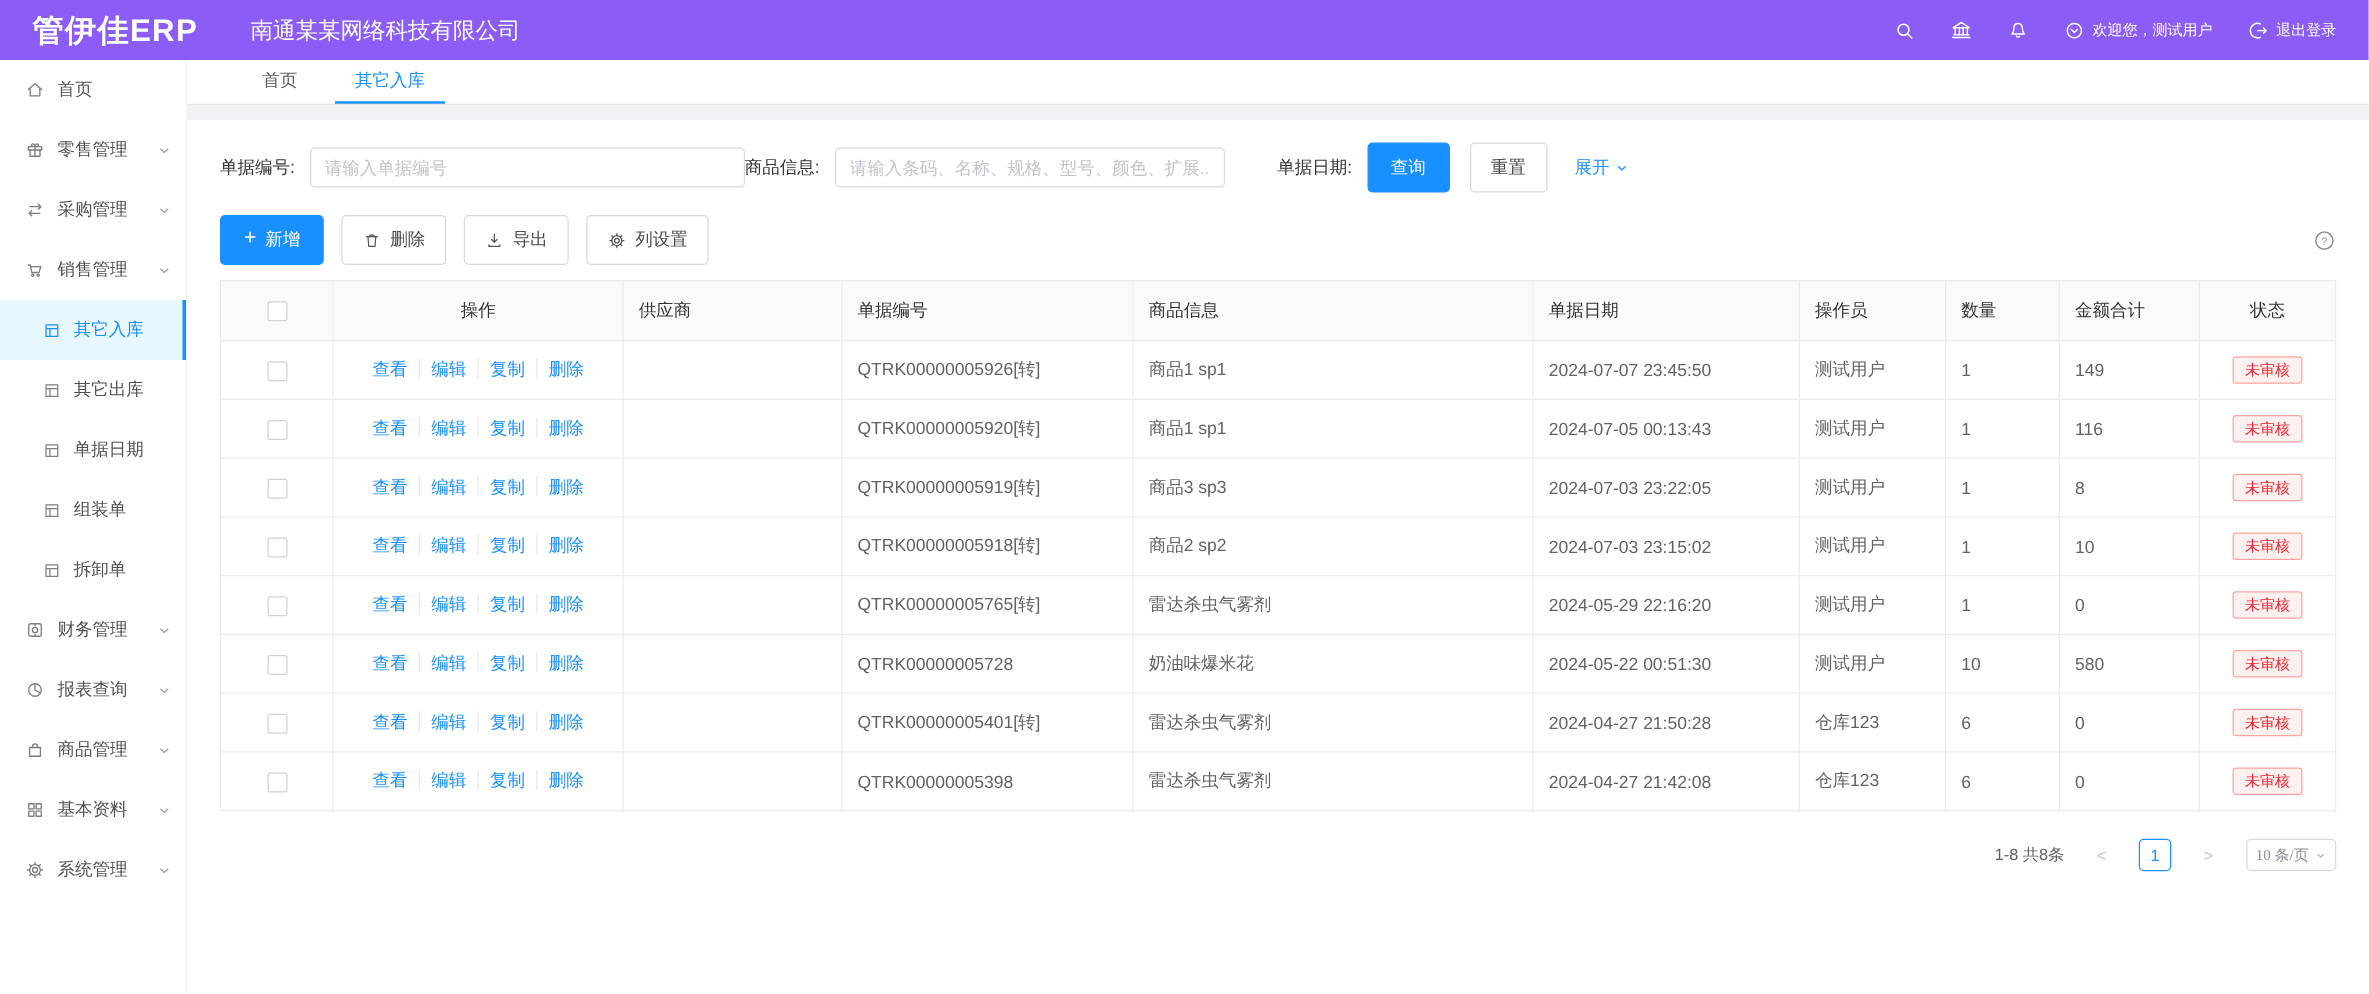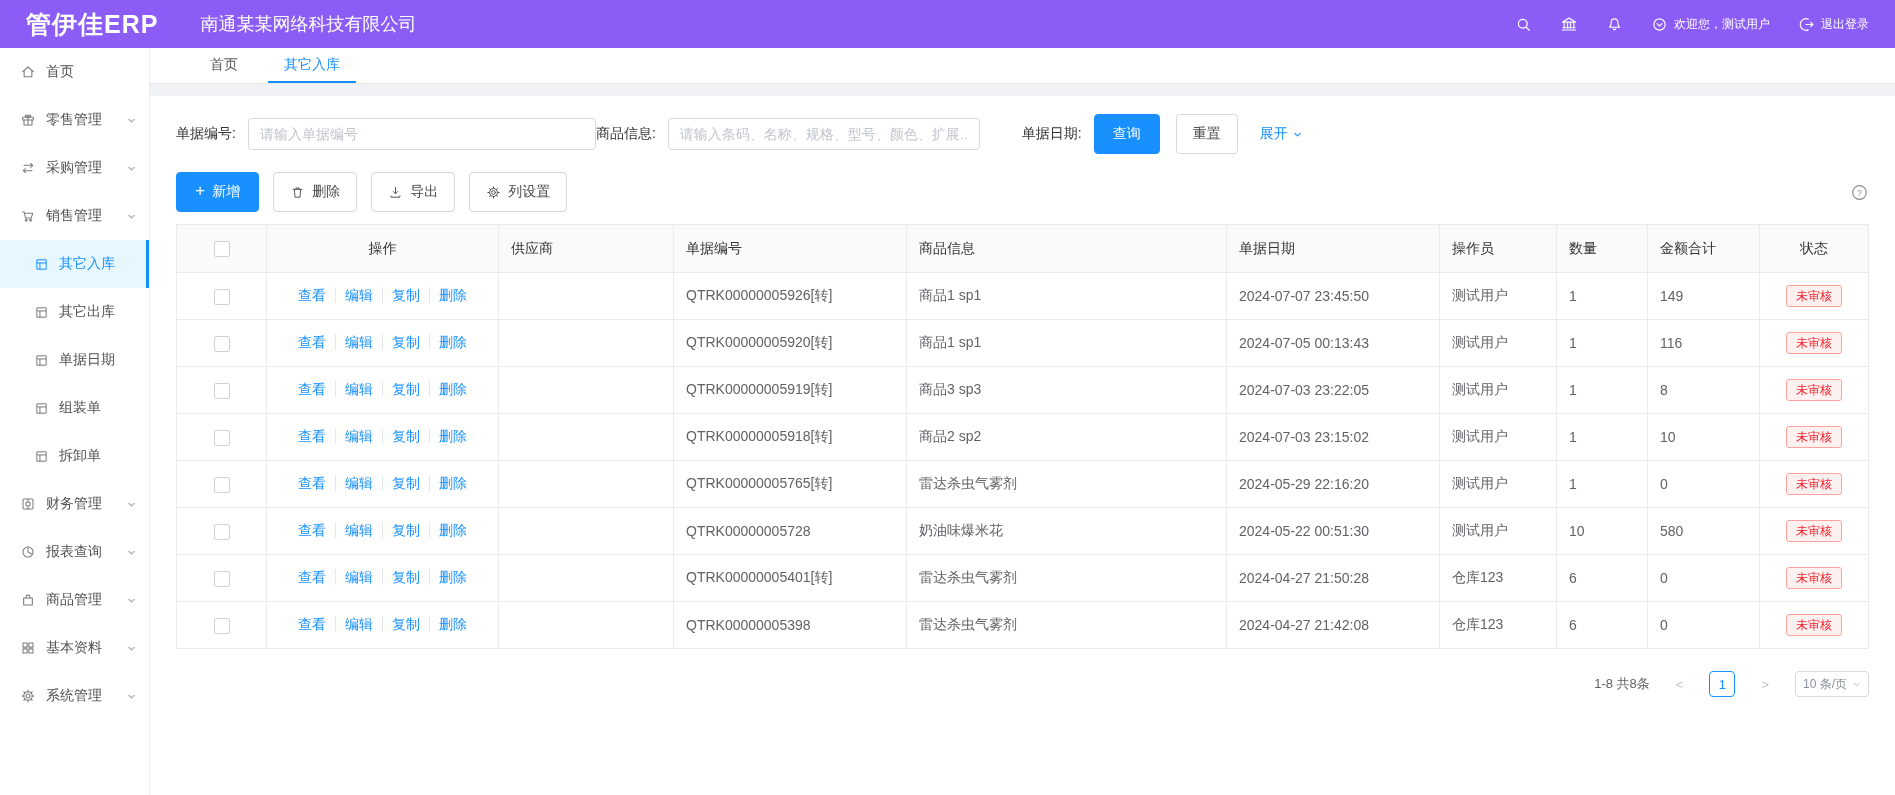--- a/index.html
+++ b/index.html
@@ -78,21 +78,21 @@
   .badge { display:inline-block; padding:4px 9px; font-size:12px; color:#f5222d; background:#fff1f0;
     border:1px solid #ffa39e; border-radius:3px; line-height:1; }
 
   
   .pagination { margin-top:22px; display:flex; justify-content:flex-end; align-items:center; gap:24px;
     font-size:13px; color:#606266; padding-bottom:30px; }
   .pg-arrow { color:#c0c4cc; font-size:13px; cursor:pointer; padding:0 2px; }
   .pg-num { min-width:26px; height:26px; border:1px solid #1890ff; border-radius:4px; color:#1890ff;
     display:inline-flex; align-items:center; justify-content:center; background:#fff; cursor:pointer; }
   .pg-size { height:26px; border:1px solid #d9d9d9; border-radius:4px; padding:0 7px; display:inline-flex;
-    align-items:center; gap:5px; color:#8a8f99; font-size:12px; cursor:pointer; background:#fff; }
+    align-items:center; gap:5px; color:#8a8f99; font-size:12px; cursor:pointer; background:#fff;font-family:Liberation Serif, serif; }
 </style>
 </head>
 <body>
 
 <header class="topbar">
   <div class="logo">管伊佳ERP</div>
   <div class="company">南通某某网络科技有限公司</div>
   <div class="topbar-right">
     <span class="top-ic">
       <svg width="17" height="17" viewBox="0 0 24 24" fill="none" stroke="#fff" stroke-width="1.8" stroke-linecap="round">

